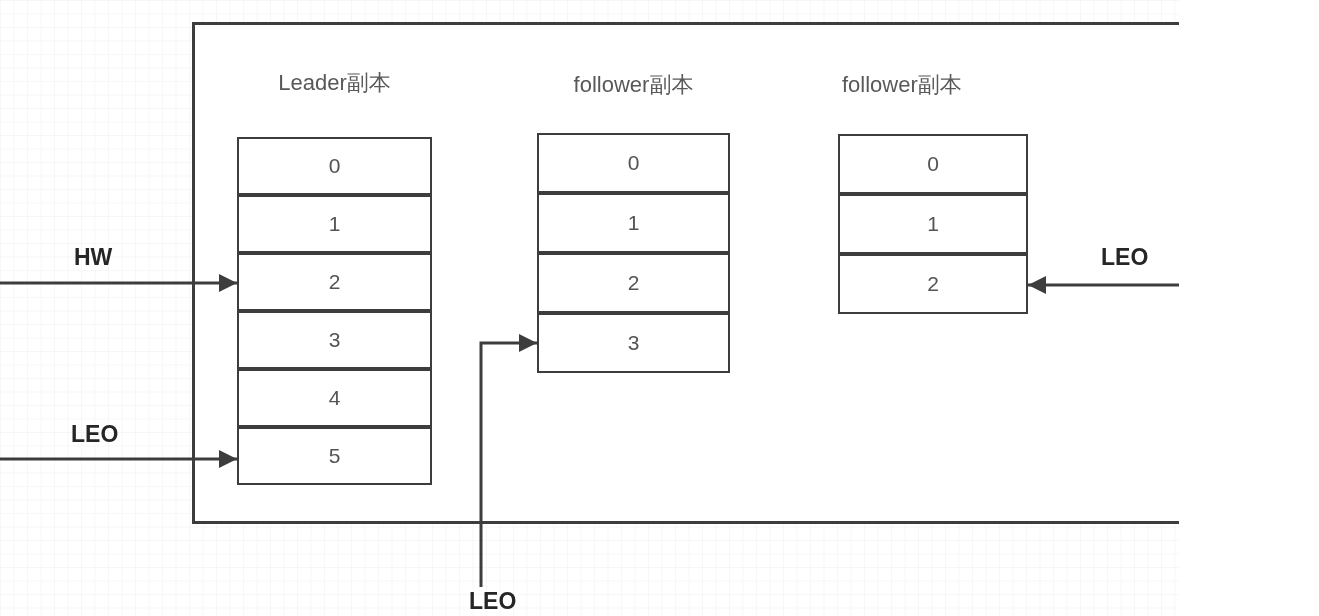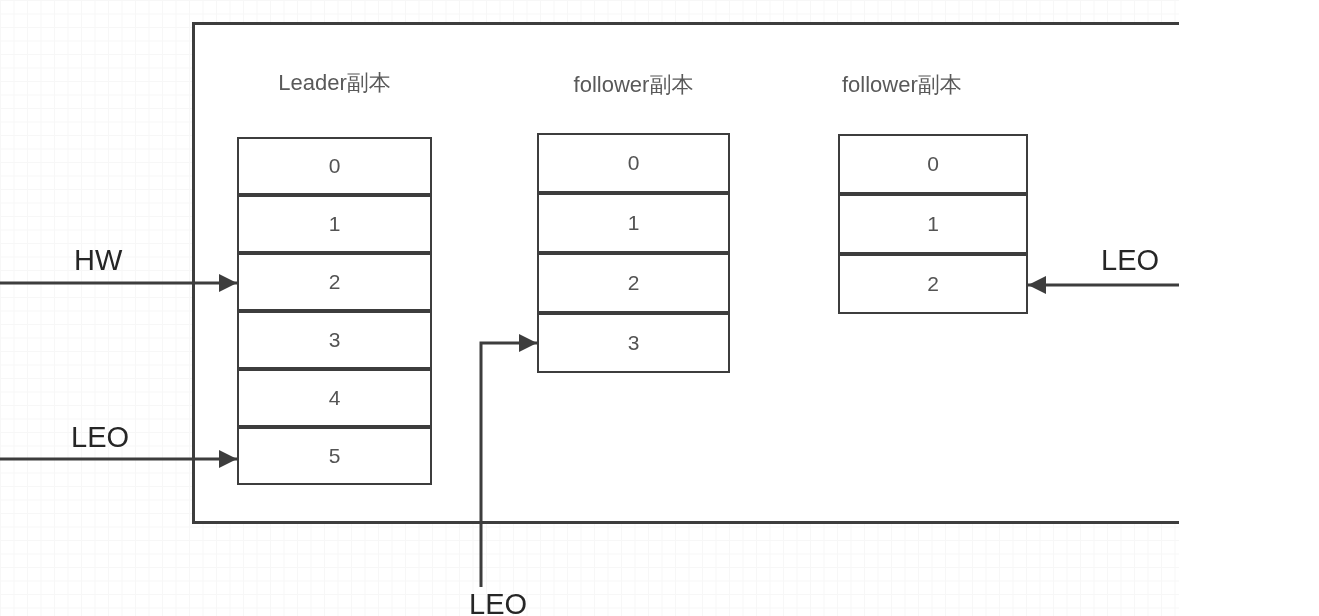--- a/index.html
+++ b/index.html
@@ -58,22 +58,22 @@
 
   .arrow-overlay {
     position: absolute;
     left: 0; top: 0;
     width: 1319px; height: 616px;
     pointer-events: none;
   }
 
   .marker-label {
     position: absolute;
-    font-size: 29px;
-    font-weight: normal;
+    font-size: 23px;
+    font-weight: bold;
     color: #262626;
     white-space: nowrap;
   }
   .label-hw         { left: 74px;   top: 244px; }
   .label-leo-left   { left: 71px;   top: 421px; }
   .label-leo-bottom { left: 469px;  top: 588px; }
   .label-leo-right  { left: 1101px; top: 244px; }
 </style>
 </head>
 <body>

